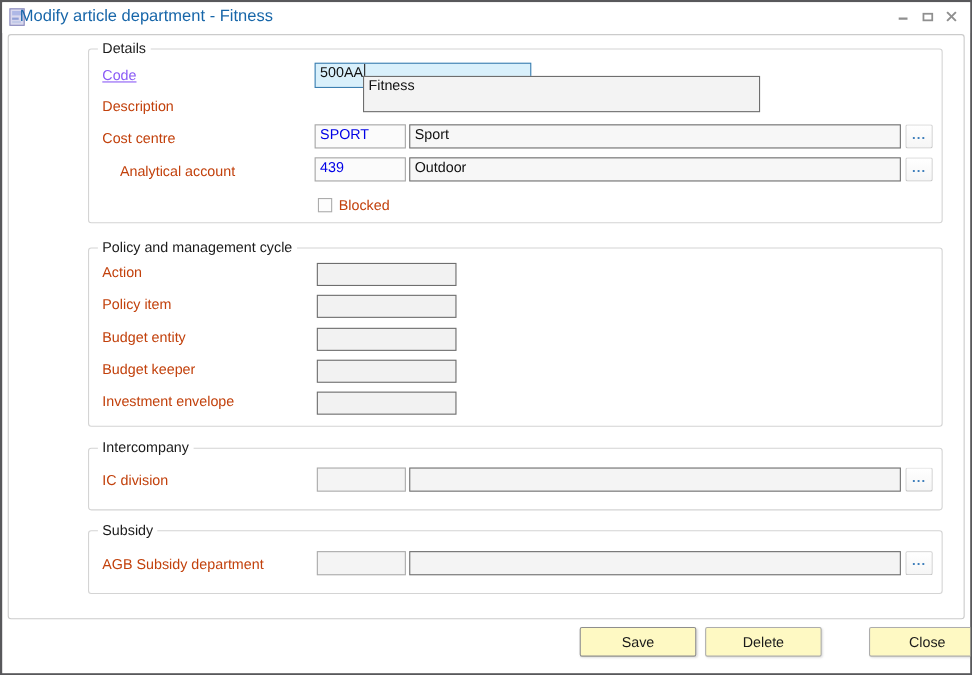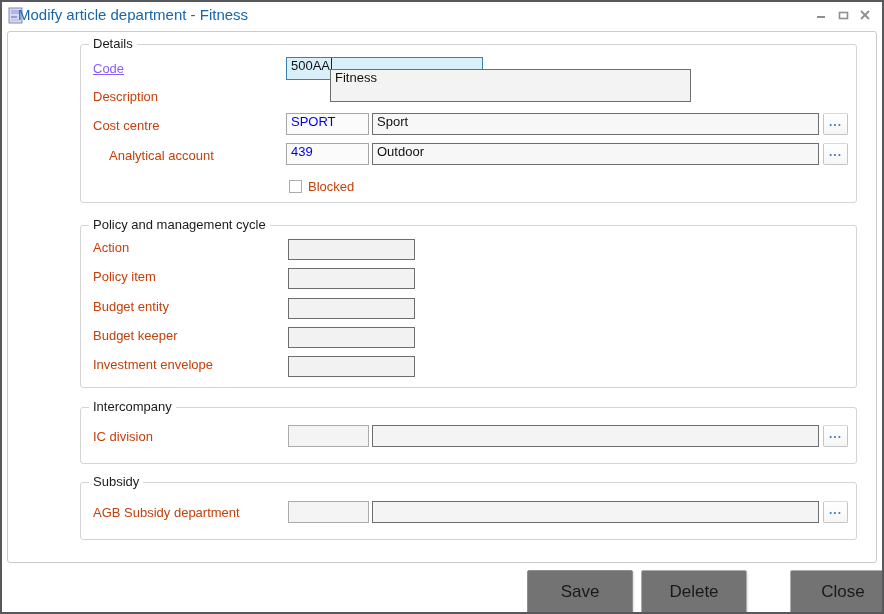--- a/index.html
+++ b/index.html
@@ -60,23 +60,23 @@
     display:flex;align-items:flex-end;justify-content:center;
     line-height:10px;padding-bottom:7px;cursor:pointer;
   }
   
   .checkbox{
     position:absolute;width:13px;height:13px;
     border:1px solid #acacac;background:#fdfdfd;
   }
   
   .btn{
-    position:absolute;top:568px;width:106px;height:44px;
-    background:#737373;border:1px solid #adadad;border-radius:2px;
-    font-family:"Liberation Sans", sans-serif;font-size:17px;color:#1a1a1a;
+    position:absolute;top:568px;width:106px;height:27px;
+    background:#fef9c3;border:1px solid #adadad;border-radius:2px;
+    font-family:"Liberation Sans", sans-serif;font-size:13px;color:#1a1a1a;
     box-shadow:1px 1px 2px rgba(0,0,0,0.12);
     display:flex;align-items:center;justify-content:center;cursor:pointer;
   }
   .btn-save{border-color:#8e8e8e;}
 </style>
 </head>
 <body>
 
 <div class="dialog">
 

